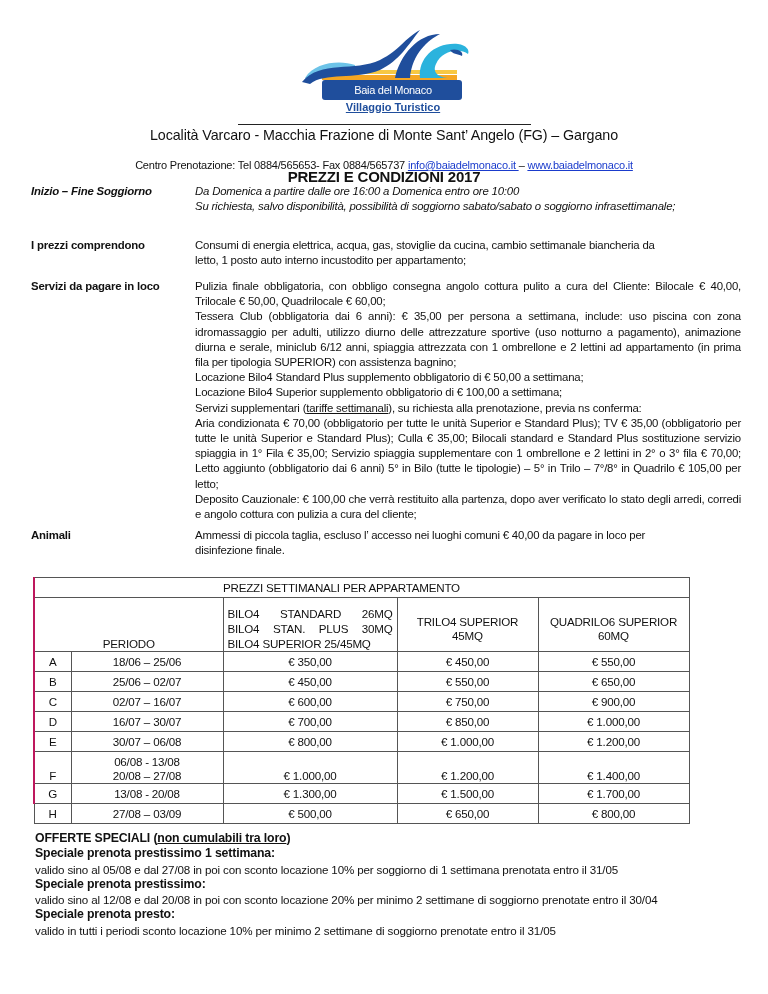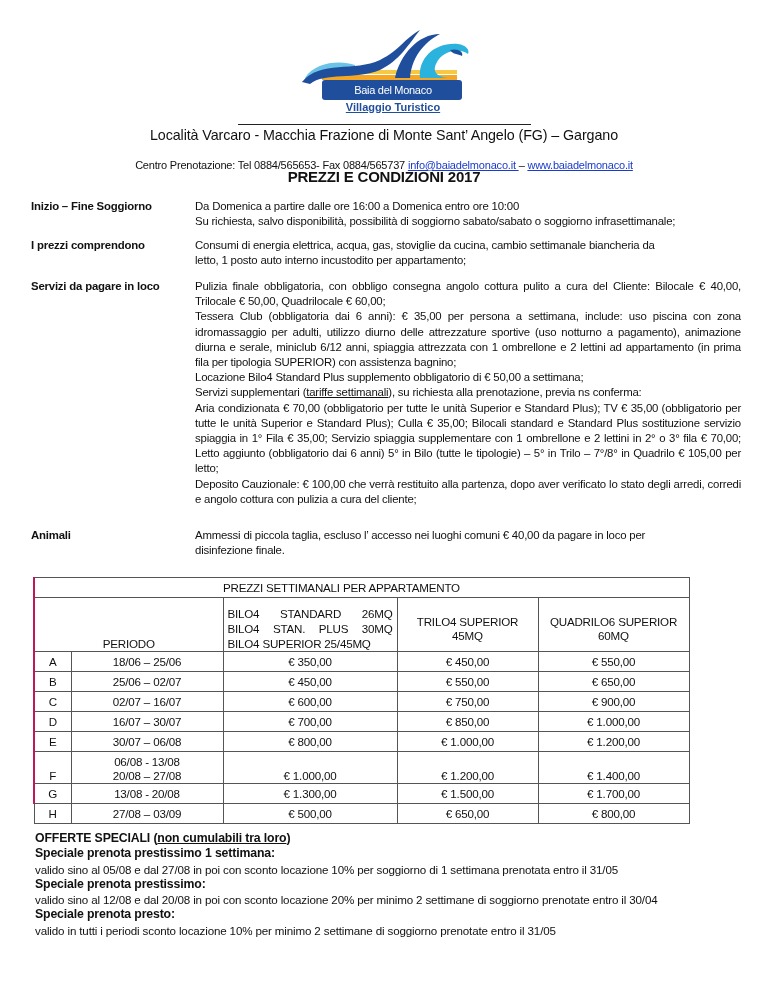--- a/index.html
+++ b/index.html
@@ -61,41 +61,42 @@
 </div>
 <div class="header-rule"></div>
 
 <div class="loc">Località Varcaro - Macchia Frazione di Monte Sant’ Angelo (FG) – Gargano</div>
 <div class="contacts">
   <span>Centro Prenotazione: Tel 0884/565653- Fax 0884/565737 </span><a>info@baiadelmonaco.it </a><span> – </span><a>www.baiadelmonaco.it</a>
 </div>
 
 <div class="doc-title">PREZZI E CONDIZIONI 2017</div>
 
-<div class="cond" style="top:199px;">
+<div class="cond" style="top:184px;font-style:italic;">
   <div class="lbl">Inizio – Fine Soggiorno</div>
   <div class="txt">
     <p>Da Domenica a partire dalle ore 16:00 a Domenica entro ore 10:00</p>
     <p>Su richiesta, salvo disponibilità, possibilità di soggiorno sabato/sabato o soggiorno infrasettimanale;</p>
   </div>
 </div>
 
 <div class="cond" style="top:238px;">
   <div class="lbl">I prezzi comprendono</div>
   <div class="txt" style="width:476px;">
     <p>Consumi di energia elettrica, acqua, gas, stoviglie da cucina, cambio settimanale biancheria  da letto, 1 posto auto interno incustodito per appartamento;</p>
   </div>
 </div>
 
 <div class="cond" style="top:279px;">
   <div class="lbl">Servizi da pagare in loco</div>
   <div class="txt justify">
     <p>Pulizia finale obbligatoria, con obbligo consegna angolo cottura pulito a cura del Cliente:  Bilocale € 40,00, Trilocale € 50,00, Quadrilocale € 60,00;</p>
     <p>Tessera Club (obbligatoria dai 6 anni): € 35,00 per persona a settimana, include: uso piscina con zona idromassaggio per adulti, utilizzo diurno delle attrezzature sportive (uso notturno a pagamento), animazione diurna e serale, miniclub 6/12 anni, spiaggia attrezzata con 1 ombrellone e 2 lettini ad appartamento (in prima fila per tipologia SUPERIOR) con assistenza bagnino;</p>
     <p>Locazione Bilo4 Standard Plus supplemento obbligatorio di € 50,00 a settimana;</p>
+    <p>Locazione Bilo4 Superior supplemento obbligatorio di € 100,00  a settimana;</p>
     <p><span>Servizi supplementari (</span><u>tariffe settimanali</u><span>), su richiesta alla prenotazione, previa ns conferma:</span></p>
     <p>Aria condizionata € 70,00 (obbligatorio per tutte le unità Superior e Standard Plus); TV € 35,00 (obbligatorio per tutte le unità Superior e Standard Plus); Culla € 35,00;  Bilocali  standard  e Standard Plus sostituzione servizio spiaggia in 1° Fila € 35,00; Servizio spiaggia supplementare con 1 ombrellone e 2 lettini in 2° o 3° fila € 70,00; Letto aggiunto (obbligatorio dai 6 anni) 5° in Bilo (tutte le tipologie)  – 5° in Trilo – 7°/8° in Quadrilo € 105,00 per letto;</p>
     <p>Deposito Cauzionale: € 100,00 che verrà restituito alla partenza, dopo aver verificato lo stato degli arredi, corredi e angolo cottura con pulizia a cura del cliente;</p>
   </div>
 </div>
 
 <div class="cond" style="top:528px;">
   <div class="lbl">Animali</div>
   <div class="txt" style="width:500px;">
     <p>Ammessi di piccola taglia, escluso l’ accesso nei luoghi comuni € 40,00 da pagare in loco per disinfezione finale.</p>

